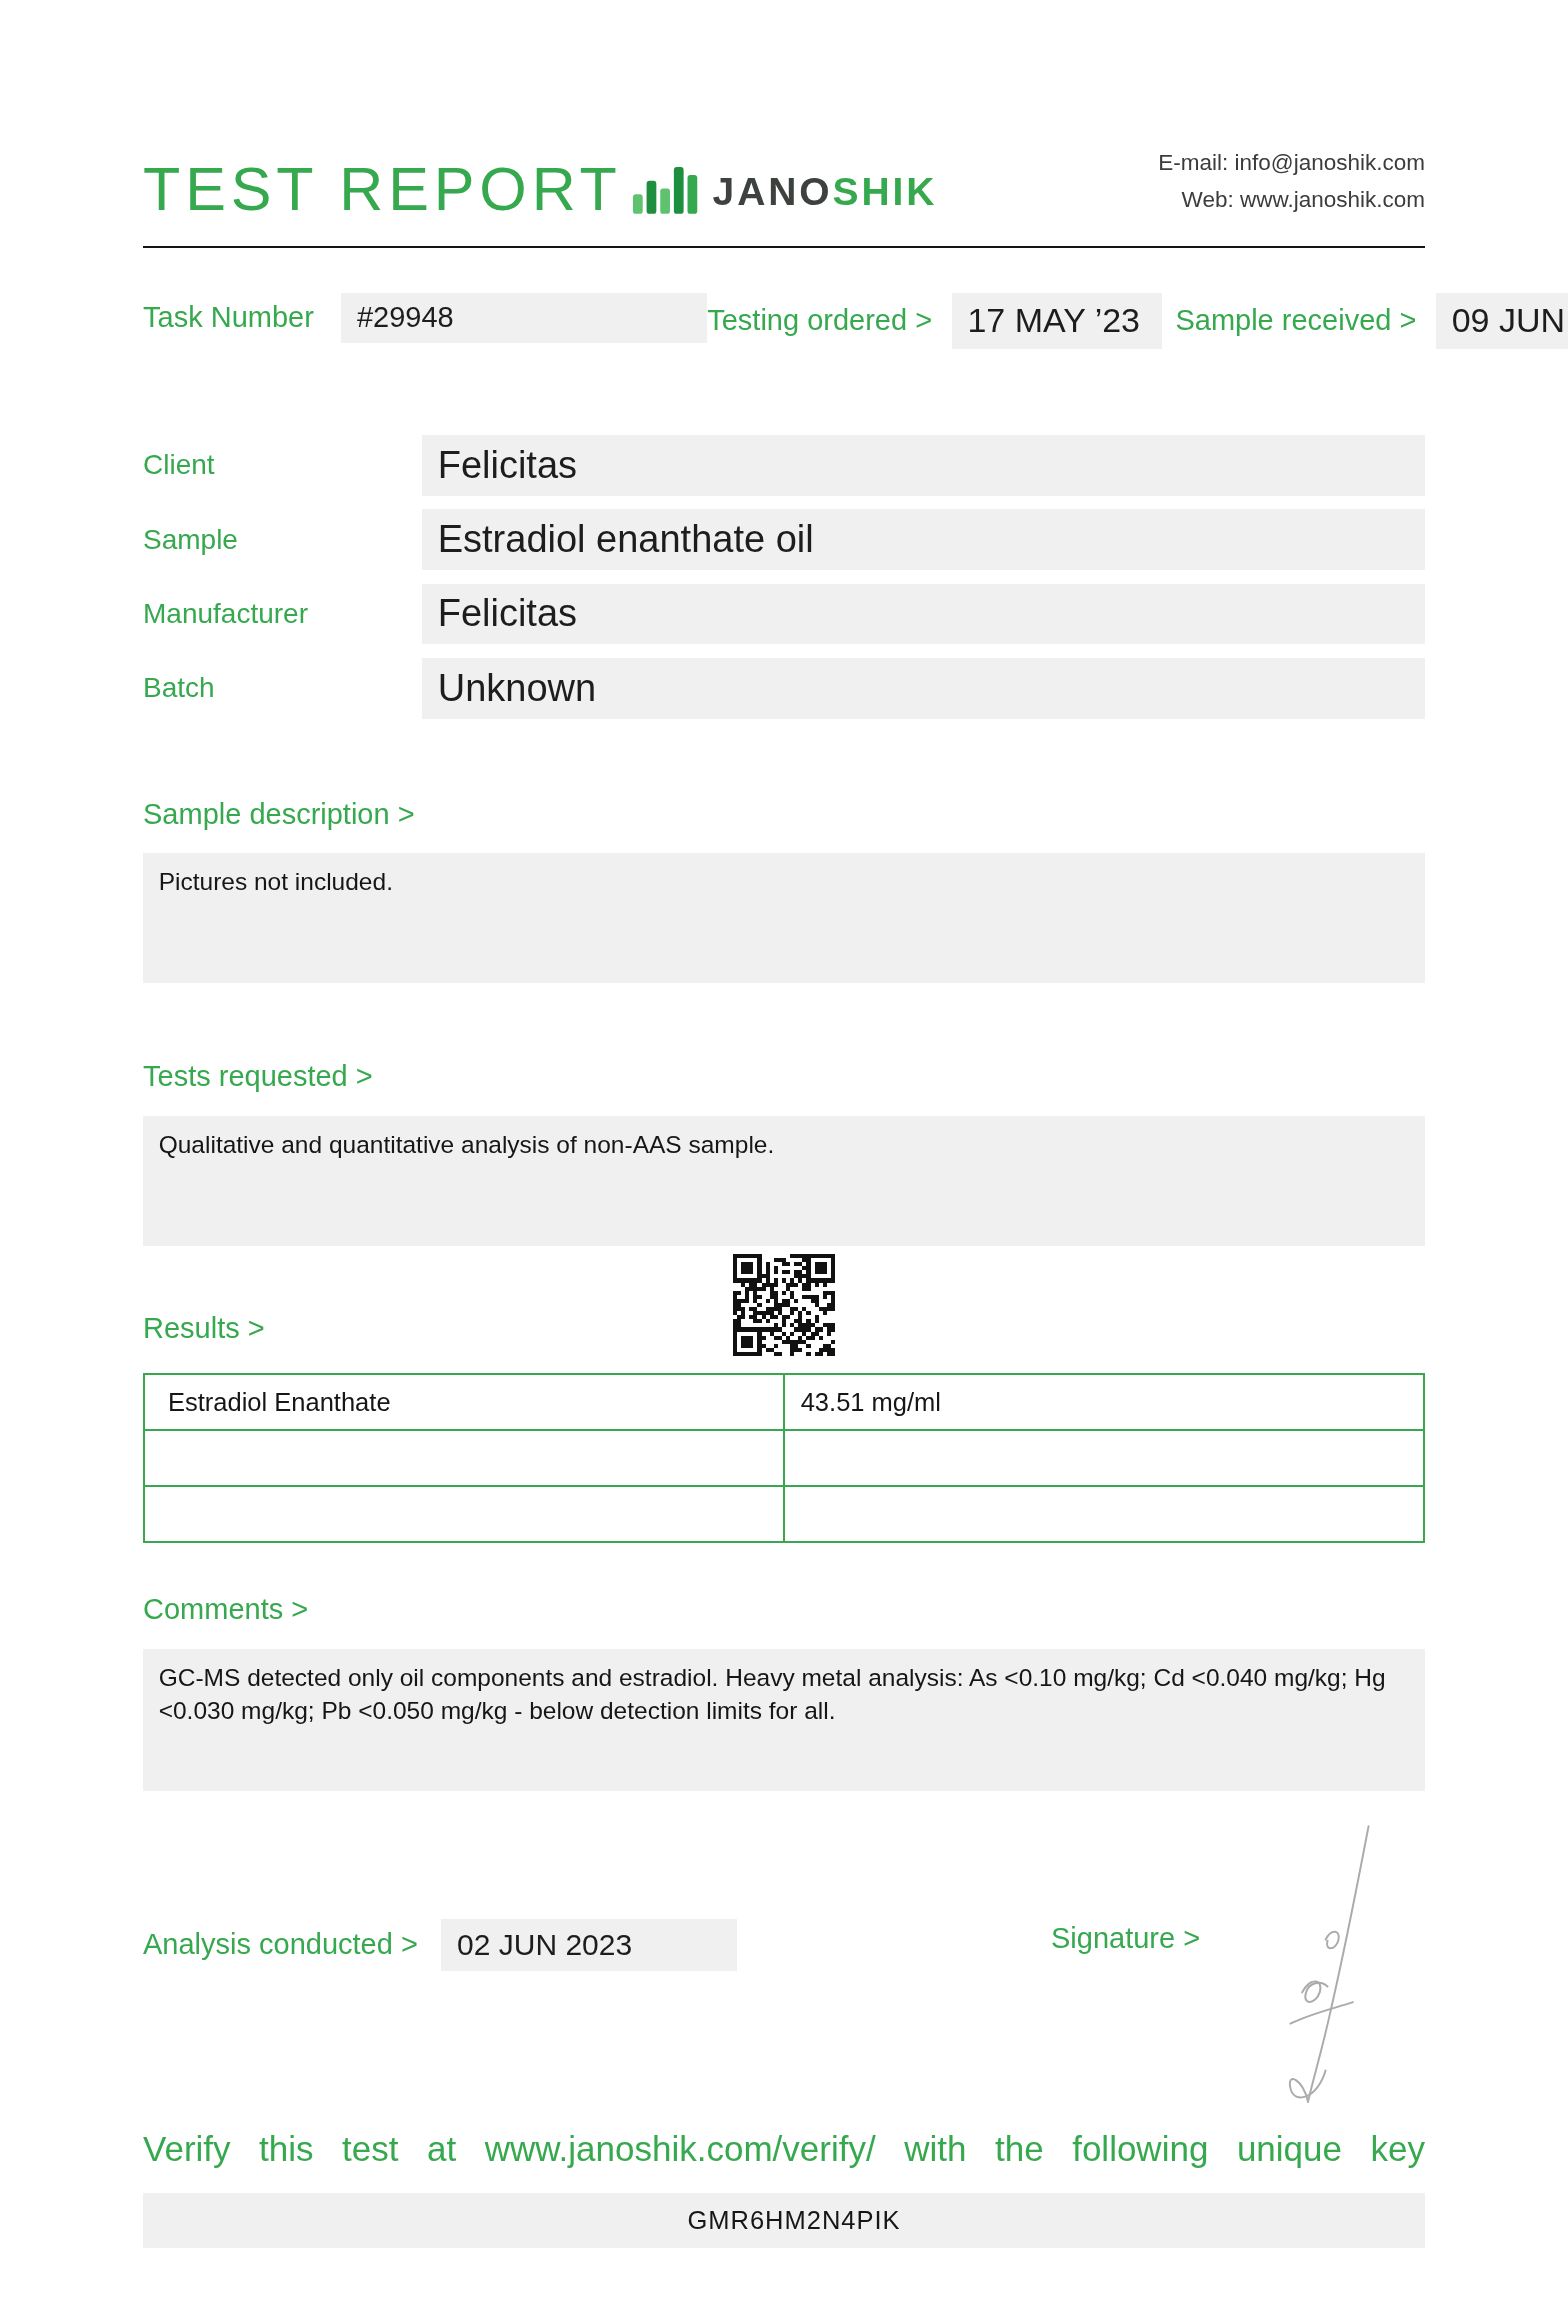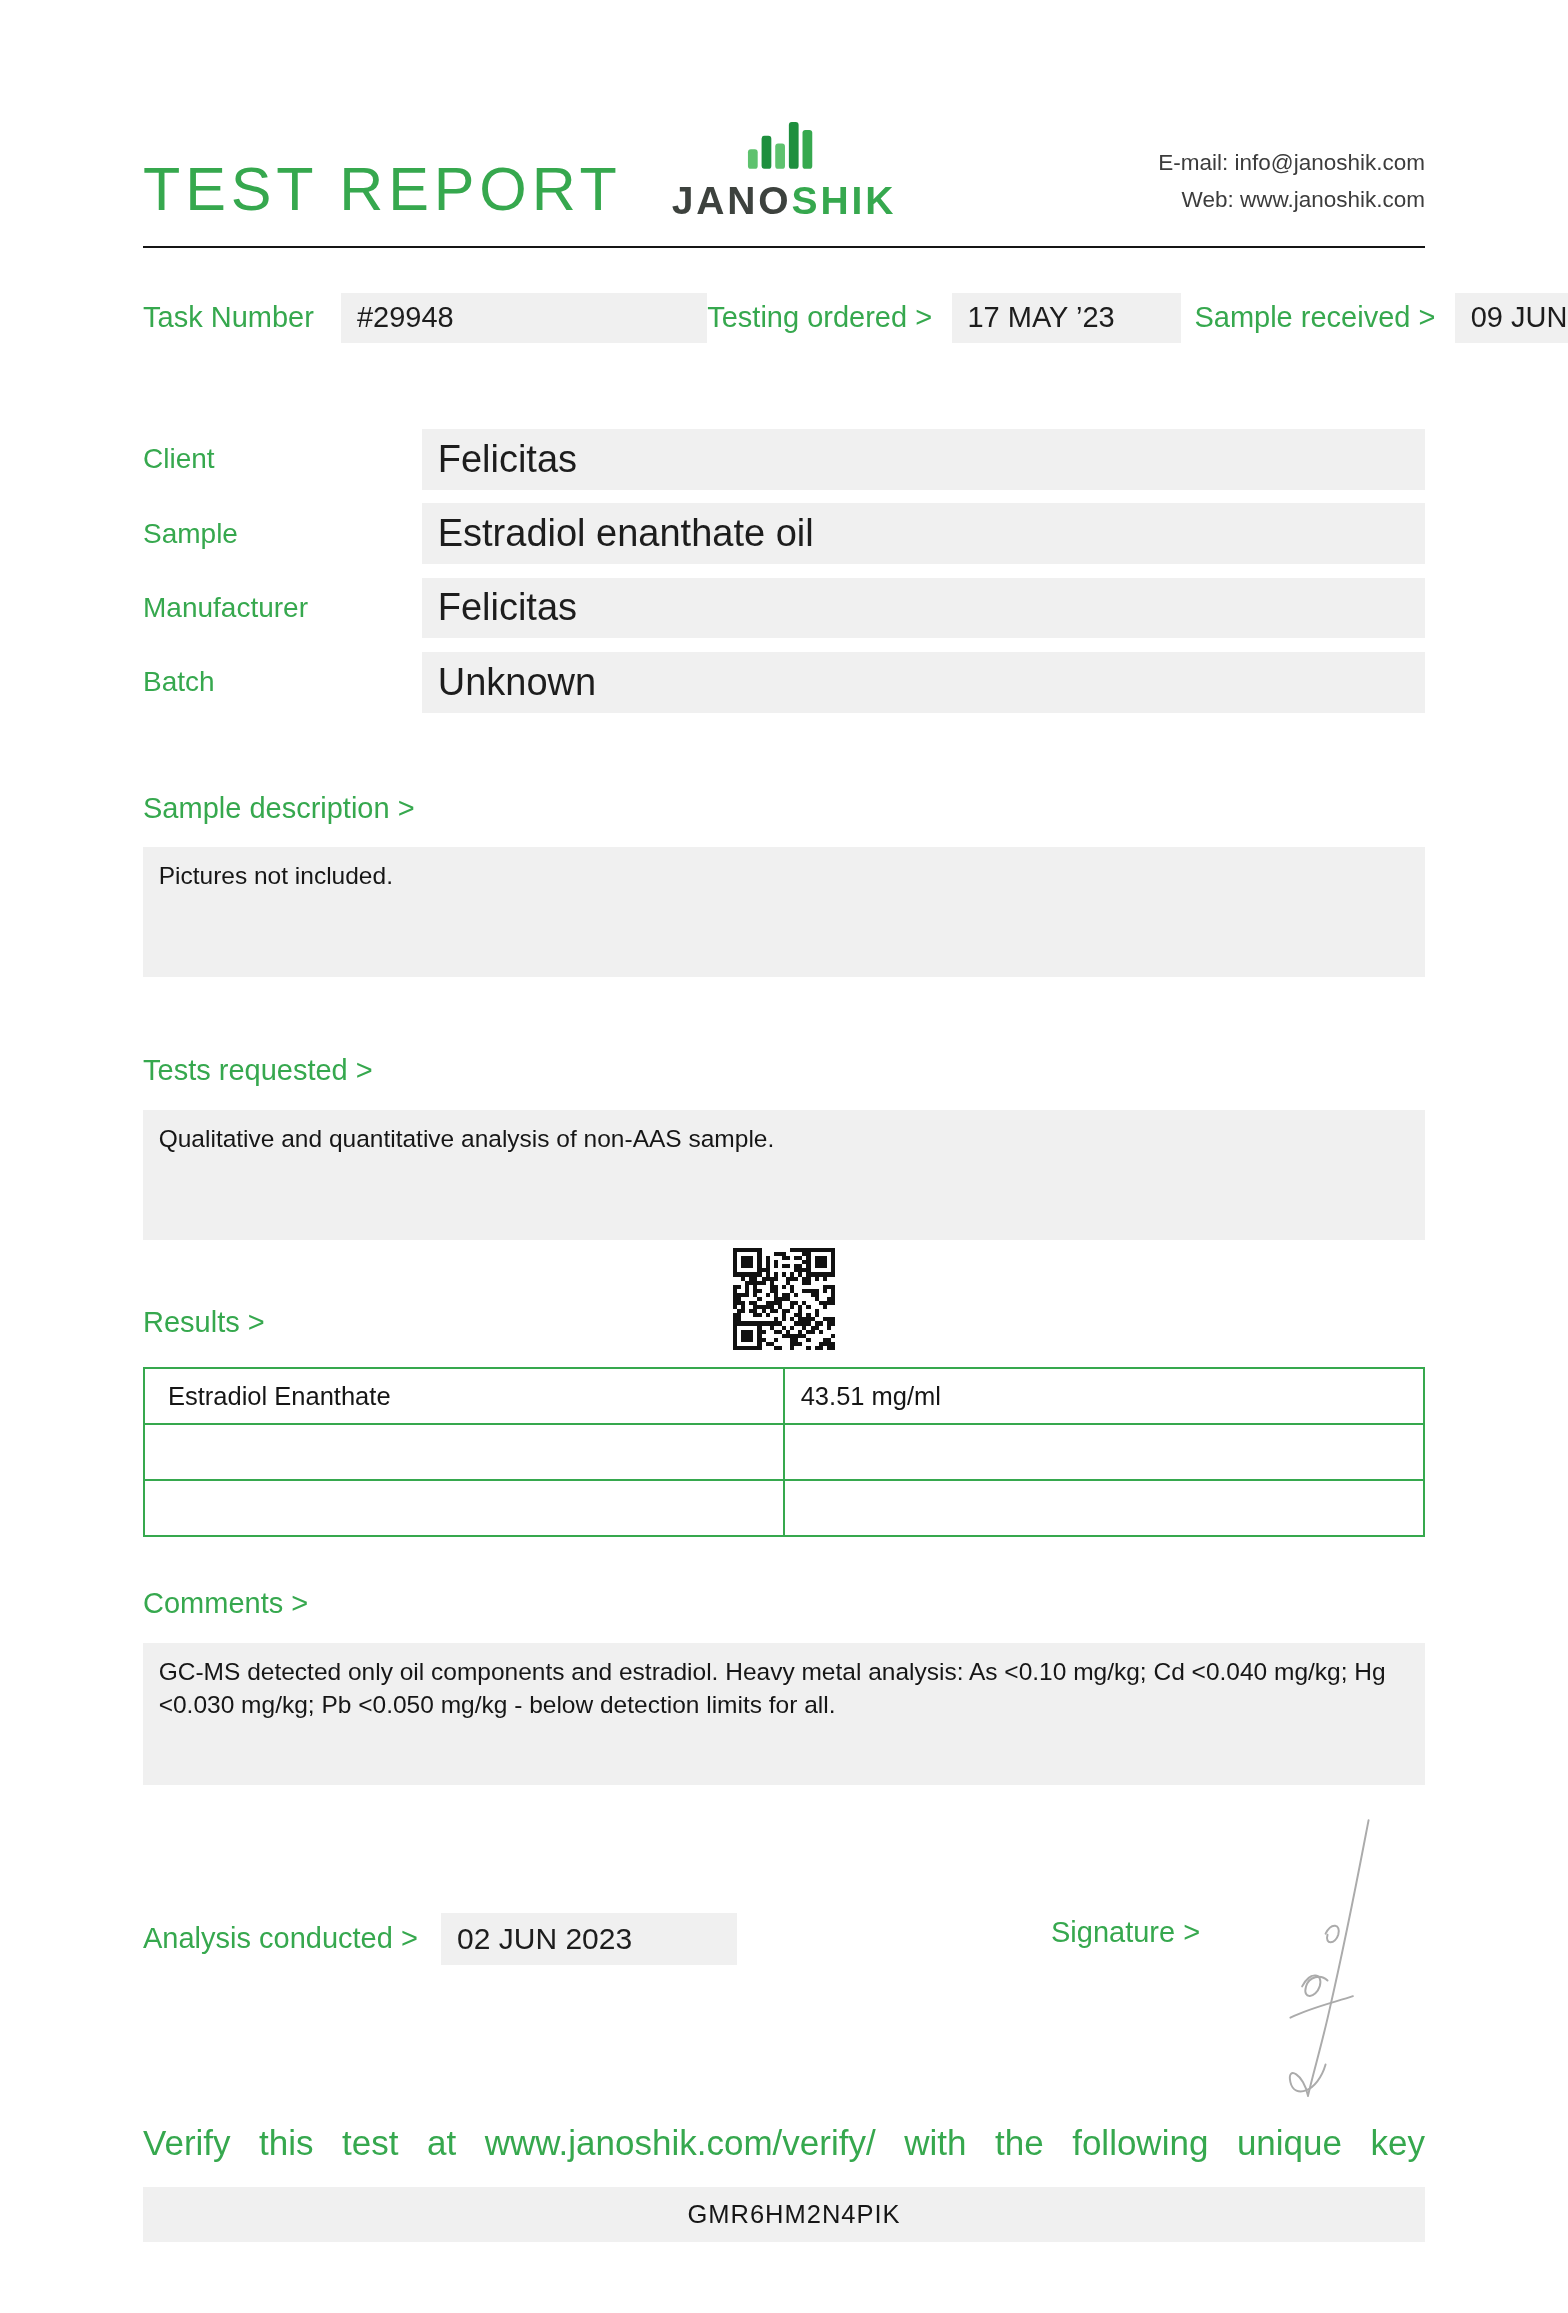--- a/index.html
+++ b/index.html
@@ -6,34 +6,34 @@
   :root { --accent:#36a84e; --box:#f0f0f0; --ink:#1d1d1d; }
   body { background:#ffffff; }
   .page {
     position:relative; width:1568px; height:2313px; overflow:hidden;
     background:#fff; padding:93px 143px 0 143px;
     font-family:"Liberation Sans", sans-serif; color:var(--ink);
   }
   
   .header { display:grid; grid-template-columns:1fr auto 1fr; align-items:end; min-height:127px; margin-bottom:25.5px; }
   .report-title { color:var(--accent); font-size:61px; font-weight:400; letter-spacing:4.9px; line-height:1; }
-  .logo { display:flex; flex-direction:column; align-items:center; gap:5.9px; }
+  .logo { display:flex; flex-direction:row; align-items:center; gap:5.9px; }
   .logo-word { font-size:39px; font-weight:700; letter-spacing:2.9px; color:#3d423e; line-height:1; }
   .logo-word .shik { color:var(--accent); }
   .contact { justify-self:end; text-align:right; font-size:22.5px; color:#3c3c3c; line-height:37px; padding-bottom:2px; }
   .divider { border:none; border-top:2.9px solid #151515; }
   
   .meta { margin-top:45px; display:flex; justify-content:space-between; align-items:flex-start; }
   .task-group { display:flex; align-items:center; gap:27.4px; }
   .g-label { color:var(--accent); font-size:29px; white-space:nowrap; }
   .v-box { background:var(--box); font-size:29px; color:var(--ink); padding:8.8px 15.7px; }
   .task-value { width:366px; }
   .dates { display:flex; flex-direction:row; gap:13.7px; }
   .date-row { display:flex; align-items:center; justify-content:flex-end; gap:19.6px; }
-  .date-row .v-box { width:229px; font-size:29px; }
+  .date-row .v-box { width:210px; font-size:34px; }
   
   .details { margin-top:86px; }
   .detail-row { display:grid; grid-template-columns:279px 1fr; align-items:center; margin-bottom:13.7px; }
   .detail-row .g-label { font-size:28px; }
   .detail-row .v-box { width:100%; font-size:38px; font-weight:400; }
   
   .sec-heading { color:var(--accent); font-size:29px; line-height:35px; }
   .h-sample { margin-top:78px; }
   .h-tests  { margin-top:76px; }
   .h-comments { margin-top:49px; }

